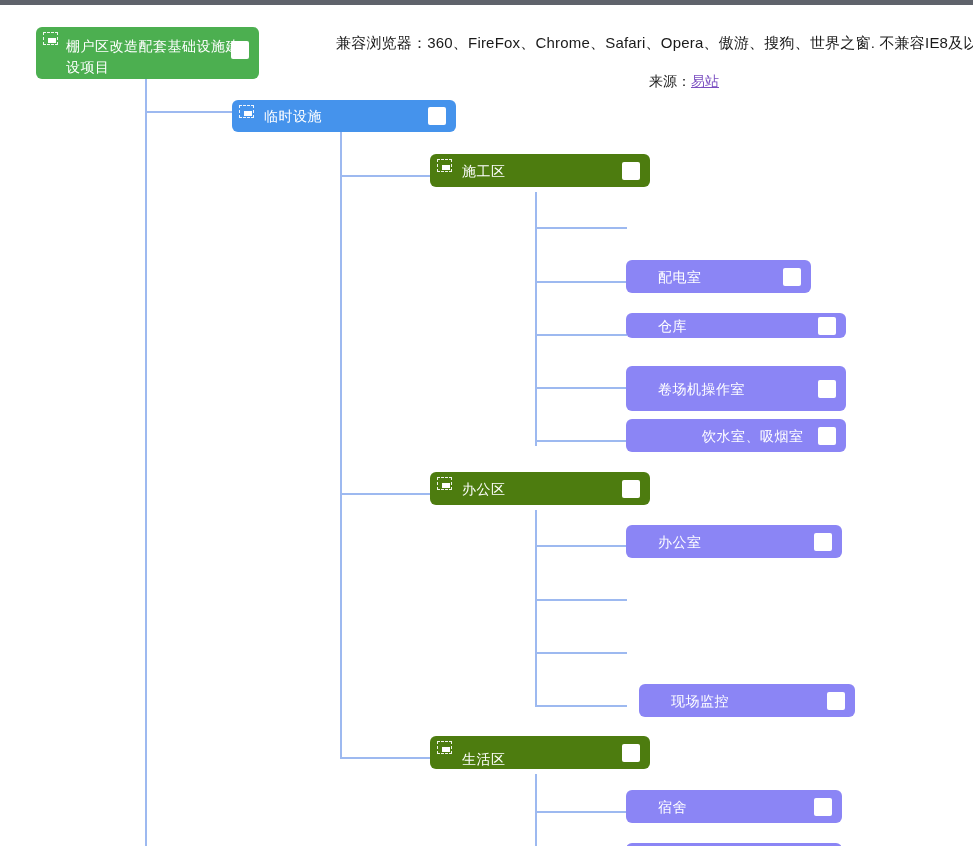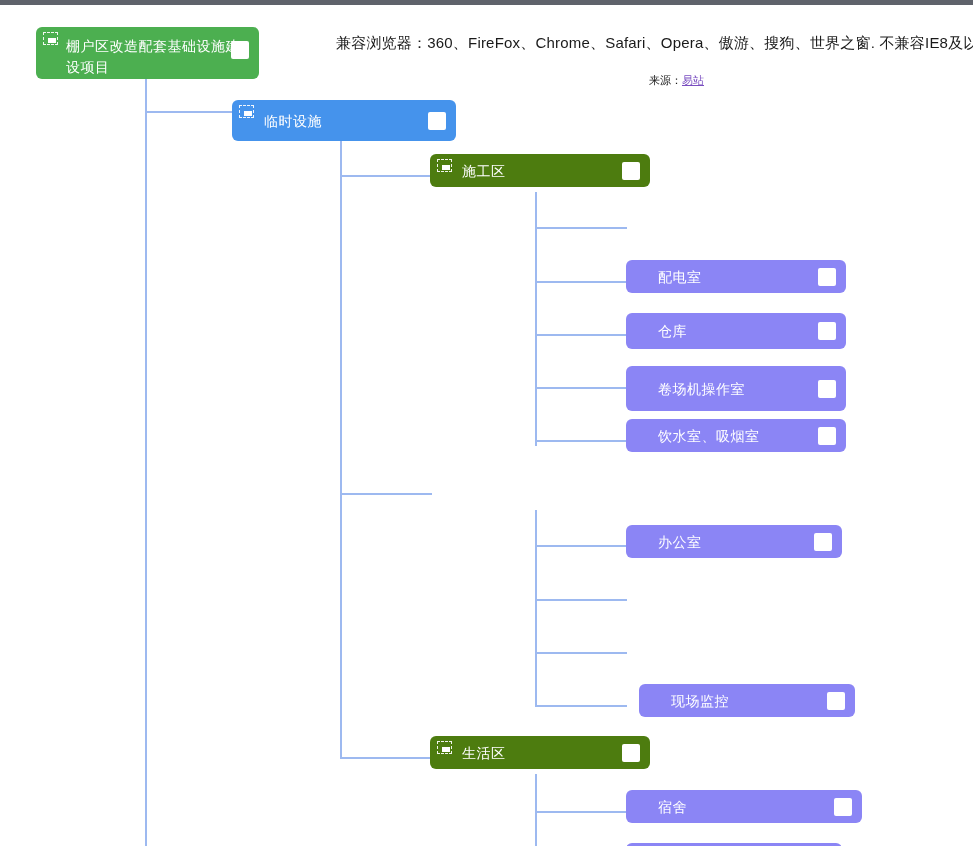--- a/index.html
+++ b/index.html
@@ -40,21 +40,21 @@
     white-space: nowrap;
     font-size: 15px;
     color: #1a1a1a;
     letter-spacing: 0.2px;
     overflow: hidden;
   }
   #source-line {
     position: absolute;
     left: 649px;
     top: 68px;
-    font-size: 11px;
+    font-size: 14px;
     color: #1a1a1a;
     white-space: nowrap;
   }
   #source-link {
     color: #7a4ec0;
     text-decoration: underline;
     cursor: pointer;
   }
 
   
@@ -171,66 +171,71 @@
 
   <div class="connector v" style="left:535px; top:769px; height:72px;"></div>
   <div class="connector h" style="left:535px; top:806px; width:92px;"></div>
 
   <div class="node root" style="left:36px; top:22px; width:223px; height:52px;">
     <span class="node-handle"></span>
     <span class="node-label">棚户区改造配套基础设施建设项目</span>
     <span class="node-checkbox"></span>
   </div>
 
-  <div class="node level1" style="left:232px; top:95px; width:224px; height:41px;">
+  <div class="node level1" style="left:232px; top:95px; width:224px; height:32px;">
     <span class="node-handle"></span>
     <span class="node-label">临时设施</span>
     <span class="node-checkbox"></span>
   </div>
 
   <div class="node level2" style="left:430px; top:149px; width:220px; height:33px;">
     <span class="node-handle"></span>
     <span class="node-label">施工区</span>
     <span class="node-checkbox"></span>
   </div>
 
-  <div class="node level3" style="left:626px; top:255px; width:220px; height:33px;">
+  <div class="node level3" style="left:626px; top:255px; width:185px; height:33px;">
     <span class="node-label">配电室</span>
     <span class="node-checkbox"></span>
   </div>
-  <div class="node level3" style="left:626px; top:308px; width:220px; height:36px;">
+  <div class="node level3" style="left:626px; top:308px; width:220px; height:25px;">
     <span class="node-label">仓库</span>
     <span class="node-checkbox"></span>
   </div>
   <div class="node level3" style="left:626px; top:361px; width:220px; height:45px;">
     <span class="node-label">卷场机操作室</span>
     <span class="node-checkbox"></span>
   </div>
-  <div class="node level3" style="left:626px; top:414px; width:220px; height:33px;">
+  <div class="node level3" style="left:626px; top:414px; width:220px; height:33px;padding-left:44px;">
     <span class="node-label">饮水室、吸烟室</span>
     <span class="node-checkbox"></span>
   </div>
 
+  <div class="node level2" style="left:430px; top:467px; width:220px; height:33px;">
+    <span class="node-handle"></span>
+    <span class="node-label">办公区</span>
+    <span class="node-checkbox"></span>
+  </div>
 
   <div class="node level3" style="left:626px; top:520px; width:216px; height:33px;">
     <span class="node-label">办公室</span>
     <span class="node-checkbox"></span>
   </div>
   <div class="node level3" style="left:626px; top:679px; width:216px; height:33px;margin-left:13px;">
     <span class="node-label">现场监控</span>
     <span class="node-checkbox"></span>
   </div>
 
-  <div class="node level2" style="left:430px; top:731px; width:220px; height:33px;">
+  <div class="node level2" style="left:430px; top:731px; width:220px; height:33px;align-items:flex-end;">
     <span class="node-handle"></span>
     <span class="node-label">生活区</span>
     <span class="node-checkbox"></span>
   </div>
 
-  <div class="node level3" style="left:626px; top:785px; width:236px; height:33px;">
+  <div class="node level3" style="left:626px; top:785px; width:216px; height:33px;">
     <span class="node-label">宿舍</span>
     <span class="node-checkbox"></span>
   </div>
   <div class="node level3" style="left:626px; top:838px; width:216px; height:33px;">
     <span class="node-label"></span>
 
   </div>
 
 </div>
 

